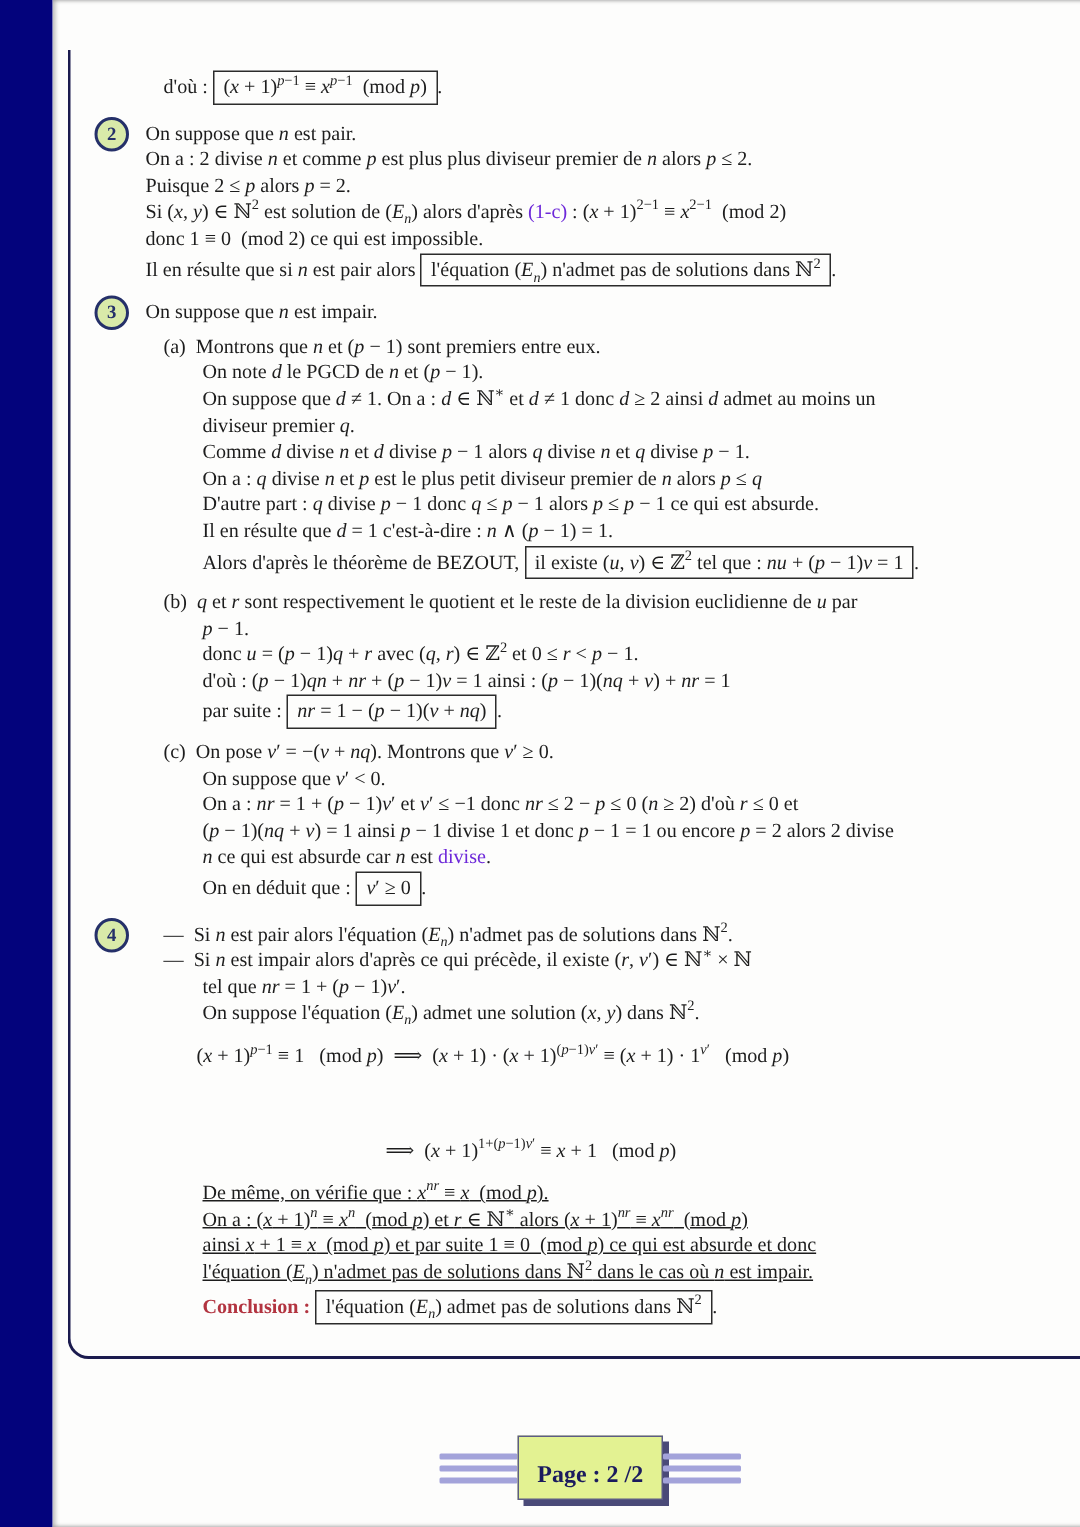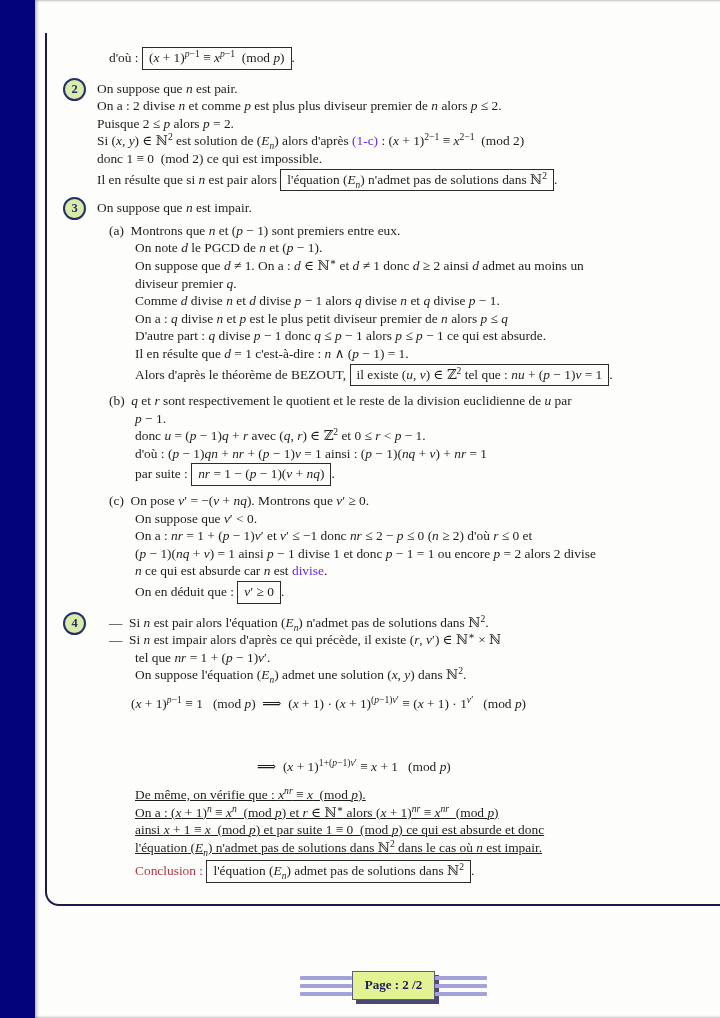--- a/index.html
+++ b/index.html
@@ -44,40 +44,40 @@
   sup{font-size:.72em;line-height:0;}
   sub{font-size:.7em;line-height:0;}
   .bx{
     display:inline-block;
     border:1px solid #2b2b2b;
     padding:1px 6px 2px;
     margin:1px 0;
     white-space:nowrap;
   }
   .rd{color:#6d28d9;font-weight:normal;}
-  .mr{color:#b23440;font-weight:normal;}
+  .mr{color:#b23440;font-weight:bold;}
   .badge{
     position:absolute;left:16px;top:-2px;
     width:19px;height:19px;
     border:2px solid #253069;border-radius:50%;
     background:#d9eaa9;color:#253069;
     font-weight:bold;font-size:12.5px;line-height:19px;text-align:center;
   }
   .footer{
     position:absolute;left:0;right:0;bottom:18px;
     display:flex;align-items:center;justify-content:center;
   }
   .stripes{display:flex;flex-direction:column;gap:4px;}
   .stripe{width:52px;height:4px;background:#a3a3da;border-radius:1px;}
   .pagebox{
     background:#e3f292;
     border:1px solid #5c5c85;
     box-shadow:4px 4px 0 #4a4a78;
-    padding:5px 12px 6px;
-    color:#1b1b5e;font-weight:bold;font-size:13px;
+    padding:17px 12px 6px;
+    color:#1b1b5e;font-weight:bold;font-size:16px;
     white-space:nowrap;
     text-align:center;
   }
 </style>
 </head>
 <body>
 
 <div class="bg">
   <div class="sheet">
     <div class="frame">

